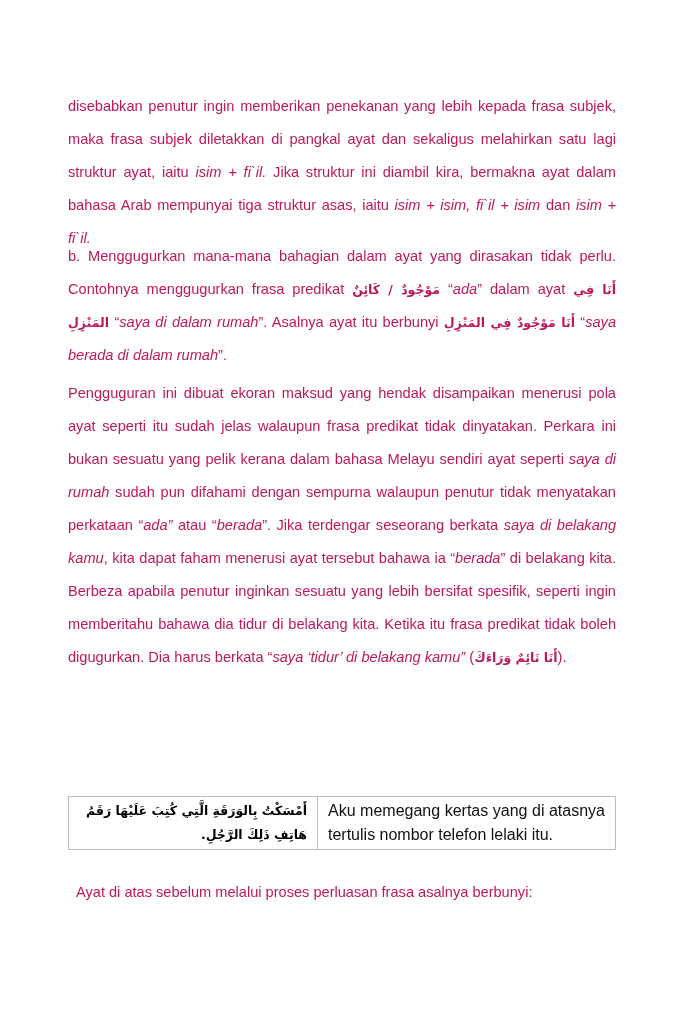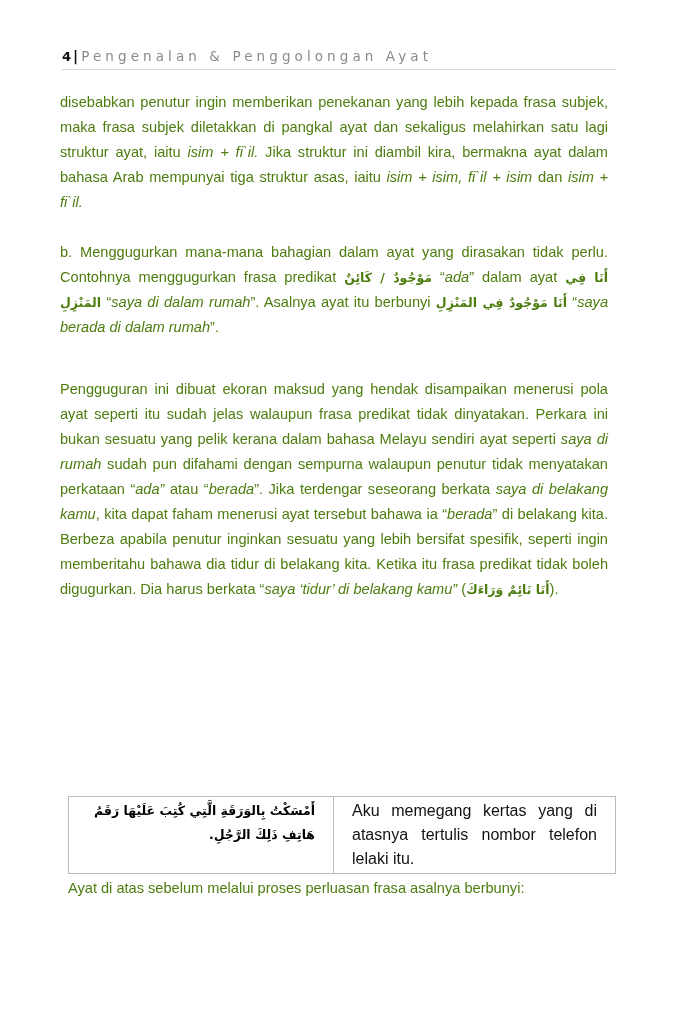--- a/index.html
+++ b/index.html
@@ -2,41 +2,38 @@
 <html><head>
 <meta charset="utf-8">
 <style>
   html, body { margin: 0; padding: 0; background: #ffffff; }
   body { width: 683px; height: 1024px; position: relative; overflow: hidden; }
   .page { position: absolute; left: 0; top: 0; width: 683px; height: 1024px; background: #fff; }
   .header { position: absolute; left: 62px; top: 47px; width: 554px; height: 22px; border-bottom: 1px solid #d9d9d9; }
   .header .num { font-family: "DejaVu Sans", sans-serif; font-weight: bold; font-size: 13px; color: #111; }
   .header .bar { font-family: "DejaVu Sans", sans-serif; font-weight: bold; font-size: 14px; color: #111; margin: 0 3px 0 2px; }
   .header .title { font-family: "DejaVu Sans", sans-serif; font-size: 13.5px; color: #8a8a8a; letter-spacing: 4.1px; }
-  .body-text { position: absolute; left: 60px; width: 548px; font-family: "Liberation Sans", sans-serif; font-size: 14.6px; line-height: 25px; color: #4d7c0f; text-align: justify; }
+  .body-text { position: absolute; left: 68px; width: 548px; font-family: "Liberation Sans", sans-serif; font-size: 14.6px; line-height: 33px; color: #be185d; text-align: justify; }
   .body-text i { font-style: italic; }
   .ar { font-family: "DejaVu Sans", sans-serif; font-size: 12.5px; font-weight: bold; direction: rtl; unicode-bidi: isolate; }
   .p1 { top: 90px; }
   .p2 { top: 240px; }
   .p3 { top: 377px; }
   .p4 { top: 664px; }
   .p5 { top: 868px; }
   .example-table { position: absolute; left: 68px; top: 796px; width: 548px; border-collapse: collapse; border: 1px solid #bdbdbd; }
-  .example-table td { border: 1px solid #bdbdbd; vertical-align: top; padding: 2px 18px; }
+  .example-table td { border: 1px solid #bdbdbd; vertical-align: top; padding: 2px 10px; }
   .example-table td.ar-cell { width: 228px; direction: rtl; text-align: right; font-family: "DejaVu Sans", sans-serif; font-weight: bold; font-size: 12.5px; line-height: 24px; }
   .example-table td.ms-cell { font-family: "Liberation Sans", sans-serif; font-size: 16px; line-height: 24px; color: #111; text-align: justify; }
 </style>
 </head>
 <body>
 
 <div class="page">
 
-  <div class="header">
-    <span class="num">4</span><span class="bar">|</span><span class="title">Pengenalan &amp; Penggolongan Ayat</span>
-  </div>
 
   <p class="body-text p1" style="margin:0"><span>disebabkan penutur ingin memberikan penekanan yang lebih kepada frasa subjek, maka frasa subjek diletakkan di pangkal ayat dan sekaligus melahirkan satu lagi struktur ayat, iaitu </span><i>isim + fi`il.</i><span> Jika struktur ini diambil kira, bermakna ayat dalam bahasa Arab mempunyai tiga struktur asas, iaitu </span><i>isim + isim, fi`il + isim</i><span> dan </span><i>isim + fi`il.</i></p>
 
   <p class="body-text p2" style="margin:0"><span>b. Menggugurkan mana-mana bahagian dalam ayat yang dirasakan tidak perlu. Contohnya menggugurkan frasa predikat </span><span class="ar">مَوْجُودٌ / كَائِنٌ</span><span> “</span><i>ada</i><span>” dalam ayat </span><span class="ar">أَنَا فِي المَنْزِلِ</span><span> “</span><i>saya di dalam rumah</i><span>”. Asalnya ayat itu berbunyi </span><span class="ar">أَنَا مَوْجُودٌ فِي المَنْزِلِ</span><span> “</span><i>saya berada di dalam rumah</i><span>”.</span></p>
 
   <p class="body-text p3" style="margin:0"><span>Pengguguran ini dibuat ekoran maksud yang hendak disampaikan menerusi pola ayat seperti itu sudah jelas walaupun frasa predikat tidak dinyatakan. Perkara ini bukan sesuatu yang pelik kerana dalam bahasa Melayu sendiri ayat seperti </span><i>saya di rumah</i><span> sudah pun difahami dengan sempurna walaupun penutur tidak menyatakan perkataan “</span><i>ada”</i><span> atau “</span><i>berada</i><span>”. Jika terdengar seseorang berkata </span><i>saya di belakang kamu</i><span>, kita dapat faham menerusi ayat tersebut bahawa ia “</span><i>berada</i><span>” di belakang kita. Berbeza apabila penutur inginkan sesuatu yang lebih bersifat spesifik, seperti ingin memberitahu bahawa dia tidur di belakang kita. Ketika itu frasa predikat tidak boleh digugurkan. Dia harus berkata “</span><i>saya ‘tidur’ di belakang kamu”</i><span> (</span><span class="ar">أَنَا نَائِمٌ وَرَاءَكَ</span><span>).</span></p>
 
 
   <table class="example-table">
     <tbody>

